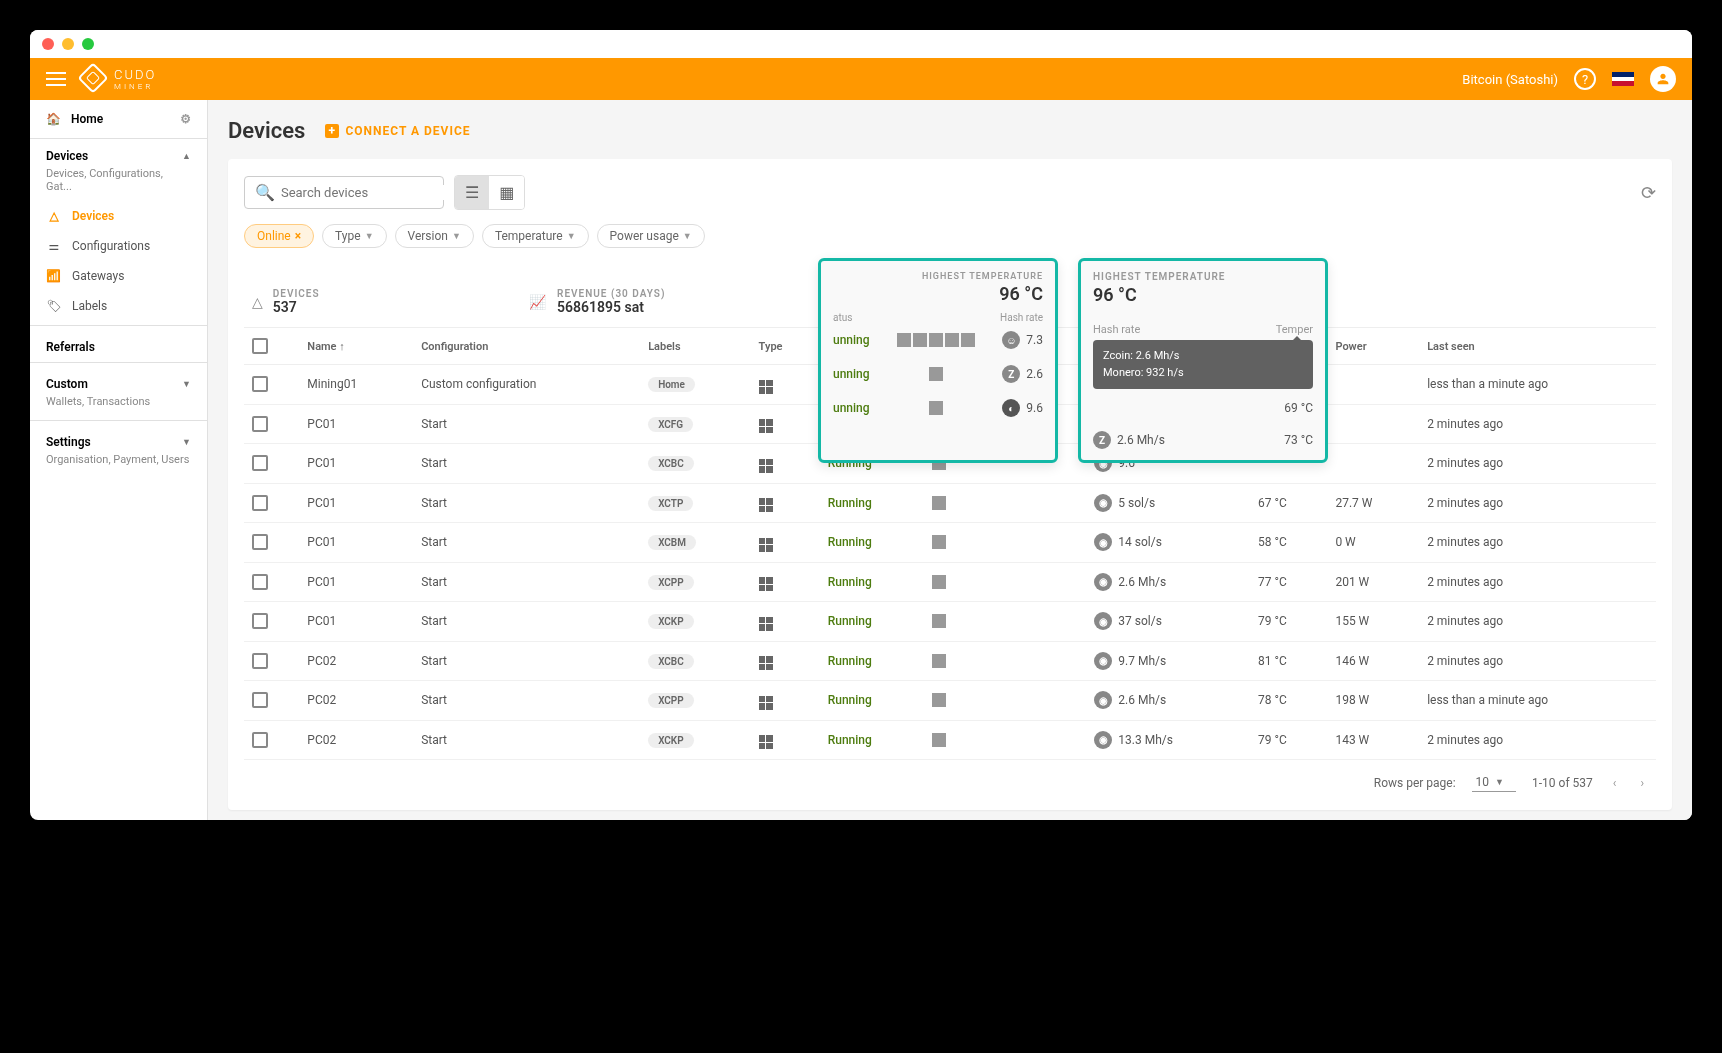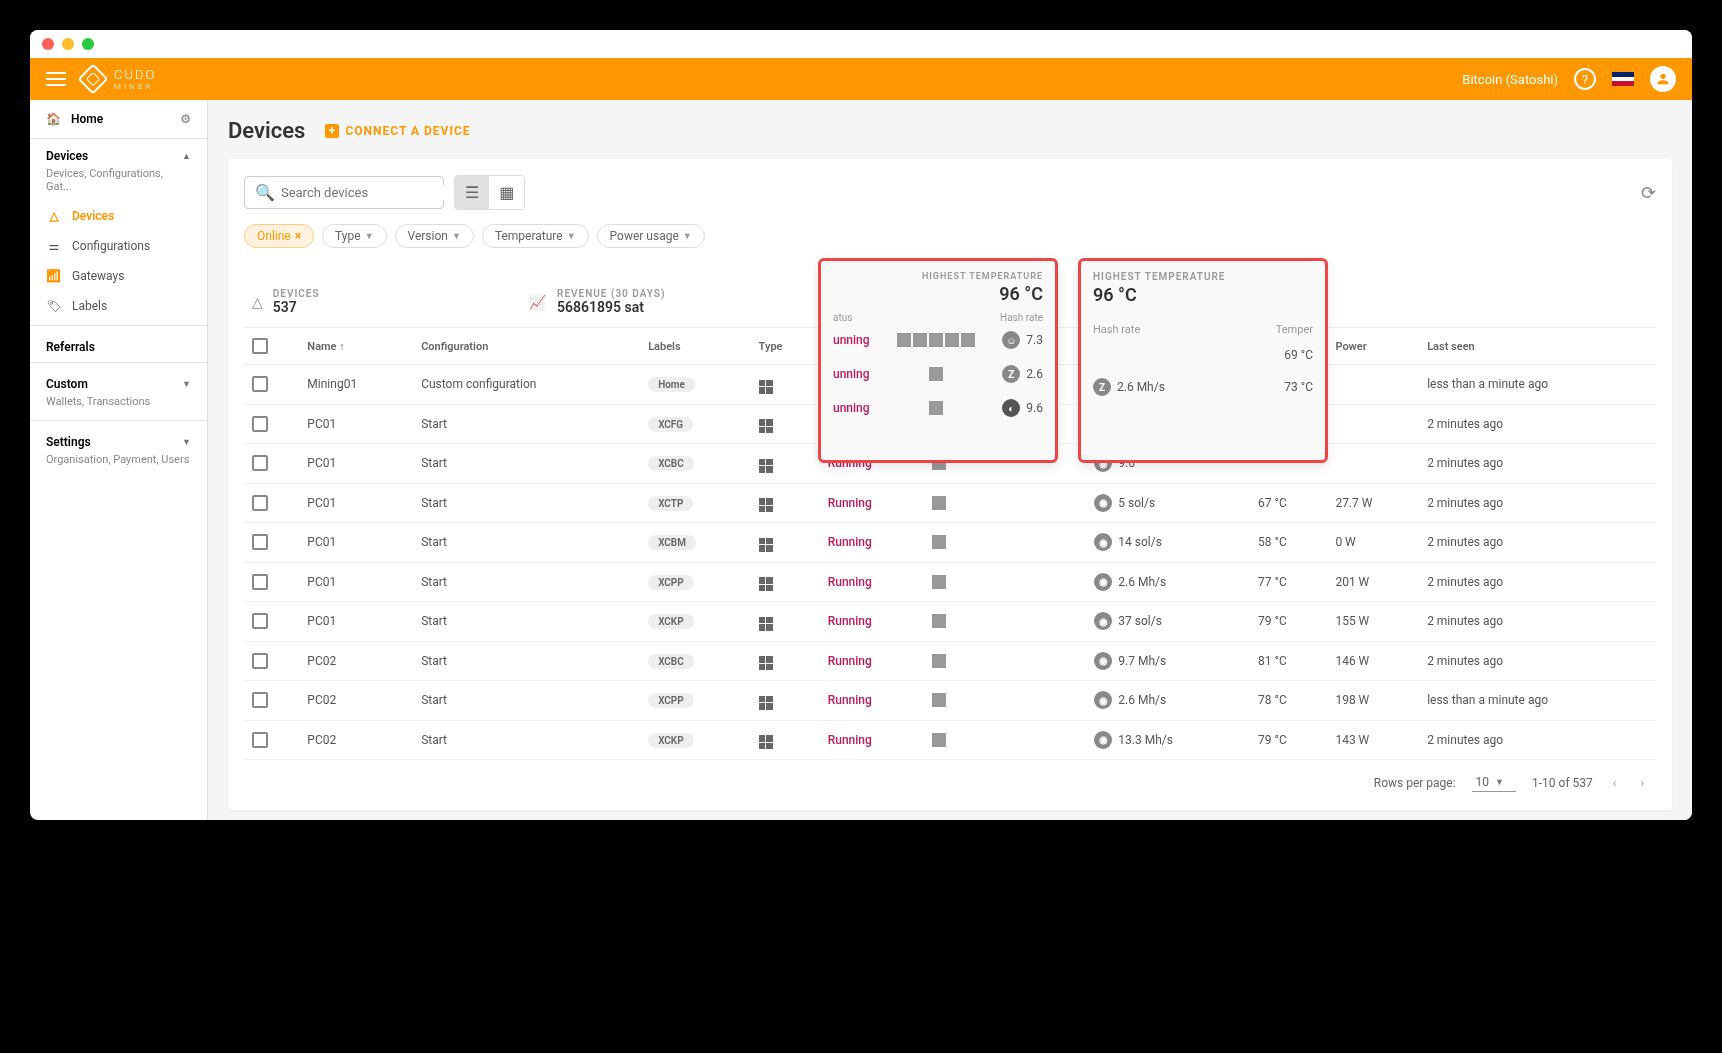--- a/index.html
+++ b/index.html
@@ -4,21 +4,21 @@
 <style>
 * { margin: 0; padding: 0; box-sizing: border-box; font-family: -apple-system, BlinkMacSystemFont, "Segoe UI", Roboto, sans-serif; }
 body { background: #000; padding: 30px; }
 .window { background: #fff; border-radius: 8px; overflow: hidden; box-shadow: 0 10px 40px rgba(0,0,0,0.3); position: relative; }
 .titlebar { height: 28px; display: flex; align-items: center; padding: 0 12px; background: #fff; }
 .traffic-light { width: 12px; height: 12px; border-radius: 50%; margin-right: 8px; }
 .tl-red { background: #ff5f56; } .tl-yellow { background: #ffbd2e; } .tl-green { background: #27c93f; }
 .topbar { background: #ff9800; height: 42px; display: flex; align-items: center; padding: 0 16px; color: #fff; }
 .hamburger { width: 20px; height: 14px; display: flex; flex-direction: column; justify-content: space-between; margin-right: 16px; cursor: pointer; }
 .hamburger span { height: 2px; background: #fff; }
-.logo { display: flex; align-items: center; font-size: 13px; letter-spacing: 2px; font-weight: 300; }
+.logo { display: flex; font-size: 13px; letter-spacing: 2px; font-weight: 300; }
 .logo-icon { width: 22px; height: 22px; border: 2px solid #fff; border-radius: 4px; transform: rotate(45deg); margin-right: 10px; display: flex; align-items: center; justify-content: center; }
 .logo-icon::after { content: ''; width: 8px; height: 8px; border: 1.5px solid #fff; border-radius: 2px; }
 .topbar-right { margin-left: auto; display: flex; align-items: center; gap: 16px; font-size: 13px; }
 .flag { width: 22px; height: 14px; background: linear-gradient(#012169 33%, #fff 33%, #fff 66%, #C8102E 66%); position: relative; }
 .avatar-icon { width: 26px; height: 26px; background: #fff; border-radius: 50%; display: flex; align-items: center; justify-content: center; }
 .avatar-icon svg { fill: #ff9800; }
 .help-icon { width: 22px; height: 22px; border: 2px solid #fff; border-radius: 50%; display: flex; align-items: center; justify-content: center; font-size: 13px; }
 .body { display: flex; height: 720px; }
 .sidebar { width: 178px; border-right: 1px solid #e0e0e0; display: flex; flex-direction: column; font-size: 12px; }
 .home-row { display: flex; align-items: center; padding: 12px 16px; border-bottom: 1px solid #e0e0e0; font-weight: 600; position: relative; }
@@ -61,29 +61,29 @@
 .stat-icon { color: #888; font-size: 14px; }
 .stat-label { font-size: 10px; color: #999; letter-spacing: 1px; font-weight: 600; }
 .stat-value { font-size: 14px; font-weight: 600; color: #333; }
 .table { width: 100%; border-collapse: collapse; font-size: 12px; }
 .table th { text-align: left; padding: 10px 8px; font-weight: 600; color: #666; font-size: 11px; border-bottom: 1px solid #eee; }
 .table td { padding: 10px 8px; border-bottom: 1px solid #f0f0f0; color: #555; }
 .checkbox { width: 16px; height: 16px; border: 2px solid #888; border-radius: 2px; }
 .label-chip { background: #eee; color: #666; padding: 2px 10px; border-radius: 10px; font-size: 10px; font-weight: 600; }
 .windows-icon { display: inline-grid; grid-template-columns: 1fr 1fr; gap: 1px; width: 14px; height: 14px; }
 .windows-icon span { background: #666; }
-.status-running { color: #be185d; font-weight: 500; }
+.status-running { color: #4d7c0f; font-weight: 500; }
 .hw-blocks { display: flex; gap: 2px; }
 .hw-block { width: 14px; height: 14px; background: #999; }
 .hash-cell { display: flex; align-items: center; gap: 6px; }
 .coin-icon { width: 18px; height: 18px; background: #888; border-radius: 50%; color: #fff; display: flex; align-items: center; justify-content: center; font-size: 10px; font-weight: bold; }
 .pagination { display: flex; align-items: center; justify-content: flex-end; gap: 16px; padding: 12px 8px 0; font-size: 12px; color: #666; }
 .page-arrow { color: #999; cursor: pointer; padding: 4px; }
 
-.highlight-panel { position: absolute; border: 3px solid #ef4444; border-radius: 6px; background: #f9f9f9; z-index: 10; padding: 10px 12px; font-size: 12px; color: #555; box-shadow: 0 4px 12px rgba(0,0,0,0.1); }
+.highlight-panel { position: absolute; border: 3px solid #14b8a6; border-radius: 6px; background: #f9f9f9; z-index: 10; padding: 10px 12px; font-size: 12px; color: #555; box-shadow: 0 4px 12px rgba(0,0,0,0.1); }
 .panel1 { top: 158px; left: 610px; width: 240px; height: 205px; }
 .panel2 { top: 158px; left: 870px; width: 250px; height: 205px; }
 .tooltip { background: #616161; color: #fff; padding: 8px 10px; border-radius: 4px; font-size: 11px; line-height: 1.5; position: relative; }
 .tooltip::after { content: ''; position: absolute; top: -10px; right: 10px; border: 6px solid transparent; border-bottom-color: #616161; }
 .hp-label { font-size: 10px; color: #999; letter-spacing: 1px; font-weight: 600; }
 .hp-temp { font-size: 18px; font-weight: 600; color: #333; margin-top: 2px; }
 .hp-row { display: flex; justify-content: space-between; align-items: center; padding: 8px 0; }
 .caret { font-size: 9px; color: #777; }
 .select-u { border-bottom: 1px solid #999; padding: 0 12px 2px 4px; display: inline-flex; align-items: center; gap: 6px; }
 </style>
@@ -562,20 +562,24 @@
         </div>
       </div>
 
       <div class="highlight-panel panel2">
         <div class="hp-label">HIGHEST TEMPERATURE</div>
         <div class="hp-temp">96 °C</div>
         <div style="display:flex;justify-content:space-between;margin-top:18px;color:#999;font-size:11px">
           <span>Hash rate</span>
           <span>Temper</span>
         </div>
+        <div class="tooltip" style="margin-top:4px">
+          <div>Zcoin: 2.6 Mh/s</div>
+          <div>Monero: 932 h/s</div>
+        </div>
         <div class="hp-row" style="margin-top:4px;justify-content:flex-end;gap:30px">
           <span>69 °C</span>
         </div>
         <div class="hp-row" style="justify-content:space-between">
           <span class="hash-cell">
               <span class="coin-icon">Z</span>
               <span>2.6 Mh/s</span>
             </span>
           <span>73 °C</span>
         </div>

